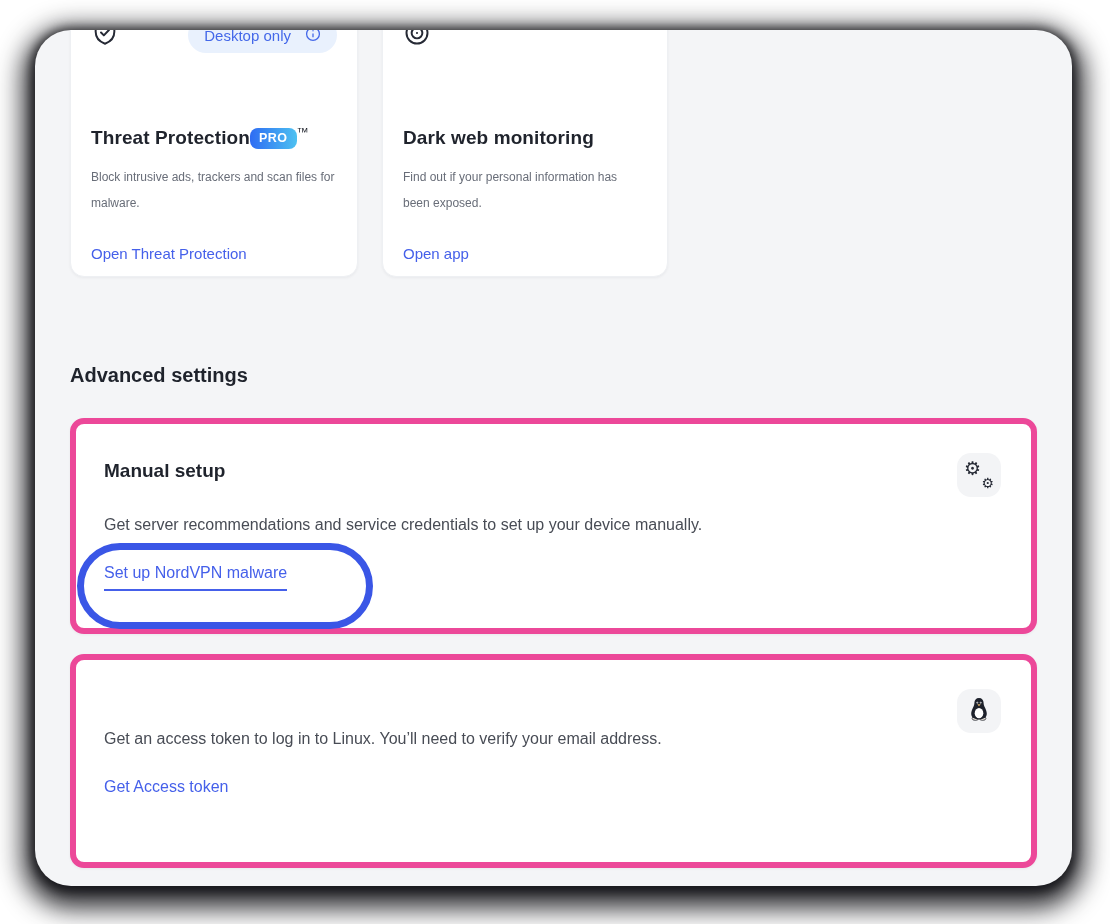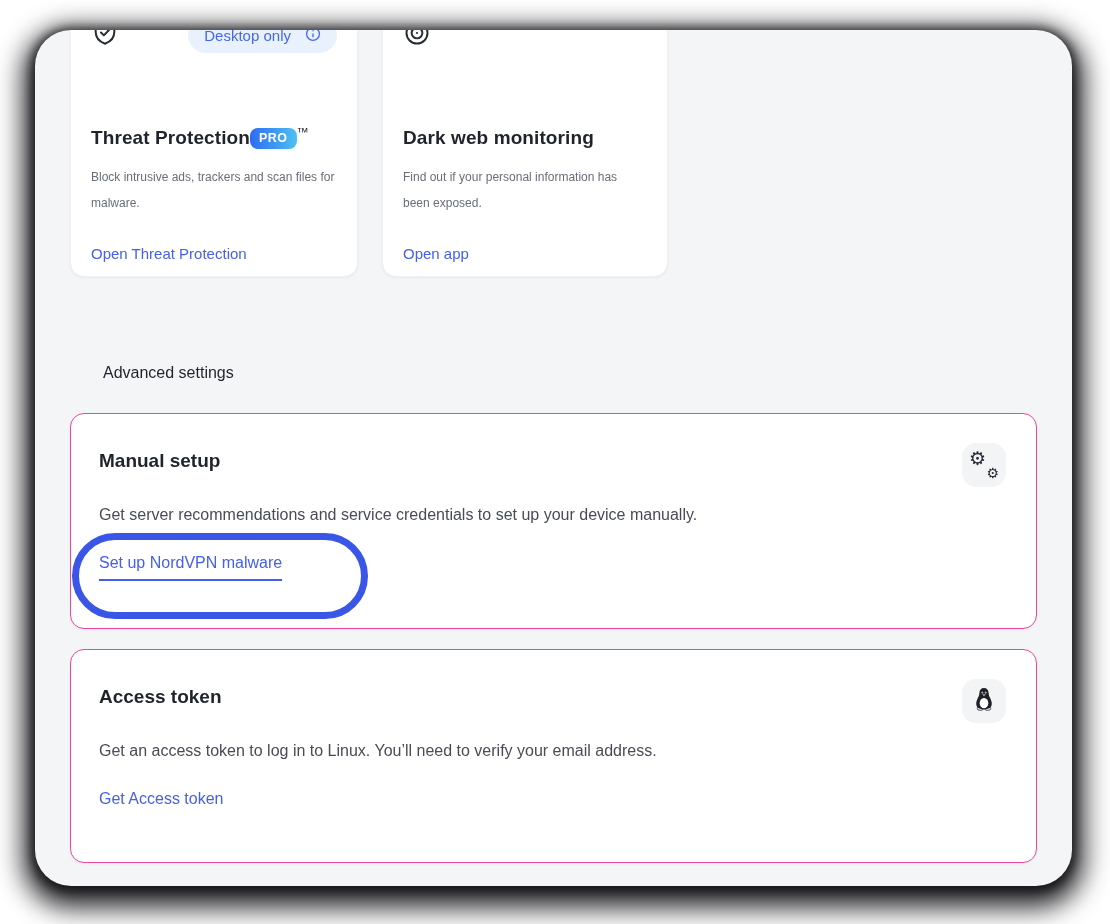--- a/index.html
+++ b/index.html
@@ -35,23 +35,23 @@
   .pro-badge {
     display:inline-block; padding:3px 9px 4px; border-radius:8px;
     background:linear-gradient(90deg,var(--pro-grad-start,#2e6cf3),var(--pro-grad-end,#4dc1f1));
     color:#fff; font-size:12.5px; font-weight:700; letter-spacing:.5px;
   }
   .tm { font-size:12px; color:var(--title,#1f232c); align-self:flex-start; margin-top:-2px; }
   .feature-desc { margin-top:15px; font-size:12px; line-height:26px; color:var(--muted-text,#686d78); }
   .feature-link { margin-top:29px; font-size:15px; font-weight:500; color:var(--link,#4560ea); cursor:pointer; display:inline-block; }
 
   
-  .section-heading { margin-top:87px; font-size:16px; font-weight:400; color:var(--title,#1f232c);margin-left:33px; }
+  .section-heading { margin-top:87px; font-size:20px; font-weight:700; color:var(--title,#1f232c); }
   .big-card {
-    position:relative; background:var(--card-bg,#fff); border:1px solid #ec4899;
+    position:relative; background:var(--card-bg,#fff); border:6px solid #ec4899;
     border-radius:14px; width:967px; padding:36px 30px 0 28px;
     box-shadow:0 1px 3px rgba(16,24,40,.05);
   }
   .big-card.manual { margin-top:31px; height:216px; }
   .big-card.token  { margin-top:20px; height:214px; }
   .big-title { font-size:19px; font-weight:700; color:var(--title,#1f232c); }
   .big-desc  { margin-top:31px; font-size:16px; line-height:24px; color:var(--body-text,#484c55); }
   .big-link  { margin-top:27px; display:inline-block; font-size:16px; font-weight:500;
                color:var(--link,#4560ea); cursor:pointer; }
   .big-link.underlined { border-bottom:2px solid var(--link,#4560ea); padding-bottom:7px; }
@@ -136,21 +136,20 @@
           <span class="gear-big">⚙</span>
           <span class="gear-small">⚙</span>
         </span>
       </div>
       <div class="big-desc">Get server recommendations and service credentials to set up your device manually.</div>
       <a class="big-link underlined">Set up NordVPN malware</a>
       <div class="annotation-oval"></div>
     </div>
 
     <div class="big-card token">
-      <div class="big-title">Access token</div>
       <div class="corner-badge">
         <span>
           <svg width="22" height="24" viewBox="0 0 24 26">
             <ellipse cx="8" cy="23.3" rx="3.5" ry="2.1" fill="#efe9df" stroke="#1d212b" stroke-width="0.8"></ellipse>
             <ellipse cx="16" cy="23.3" rx="3.5" ry="2.1" fill="#efe9df" stroke="#1d212b" stroke-width="0.8"></ellipse>
             <path d="M12 1c-3.2 0-5 2.3-5 5.2 0 2.1-.6 3.6-1.6 5.5-1 2-1.9 4.3-1.9 6.6 0 4 3.6 6.2 8.5 6.2s8.5-2.2 8.5-6.2c0-2.3-.9-4.6-1.9-6.6-1-1.9-1.6-3.4-1.6-5.5C17 3.3 15.2 1 12 1z" fill="#1d212b"></path>
             <ellipse cx="12" cy="17.6" rx="4.7" ry="5.6" fill="#ffffff"></ellipse>
             <circle cx="10.2" cy="6" r="1" fill="#ffffff"></circle>
             <circle cx="13.8" cy="6" r="1" fill="#ffffff"></circle>
             <circle cx="10.2" cy="6" r="0.45" fill="#1d212b"></circle>

